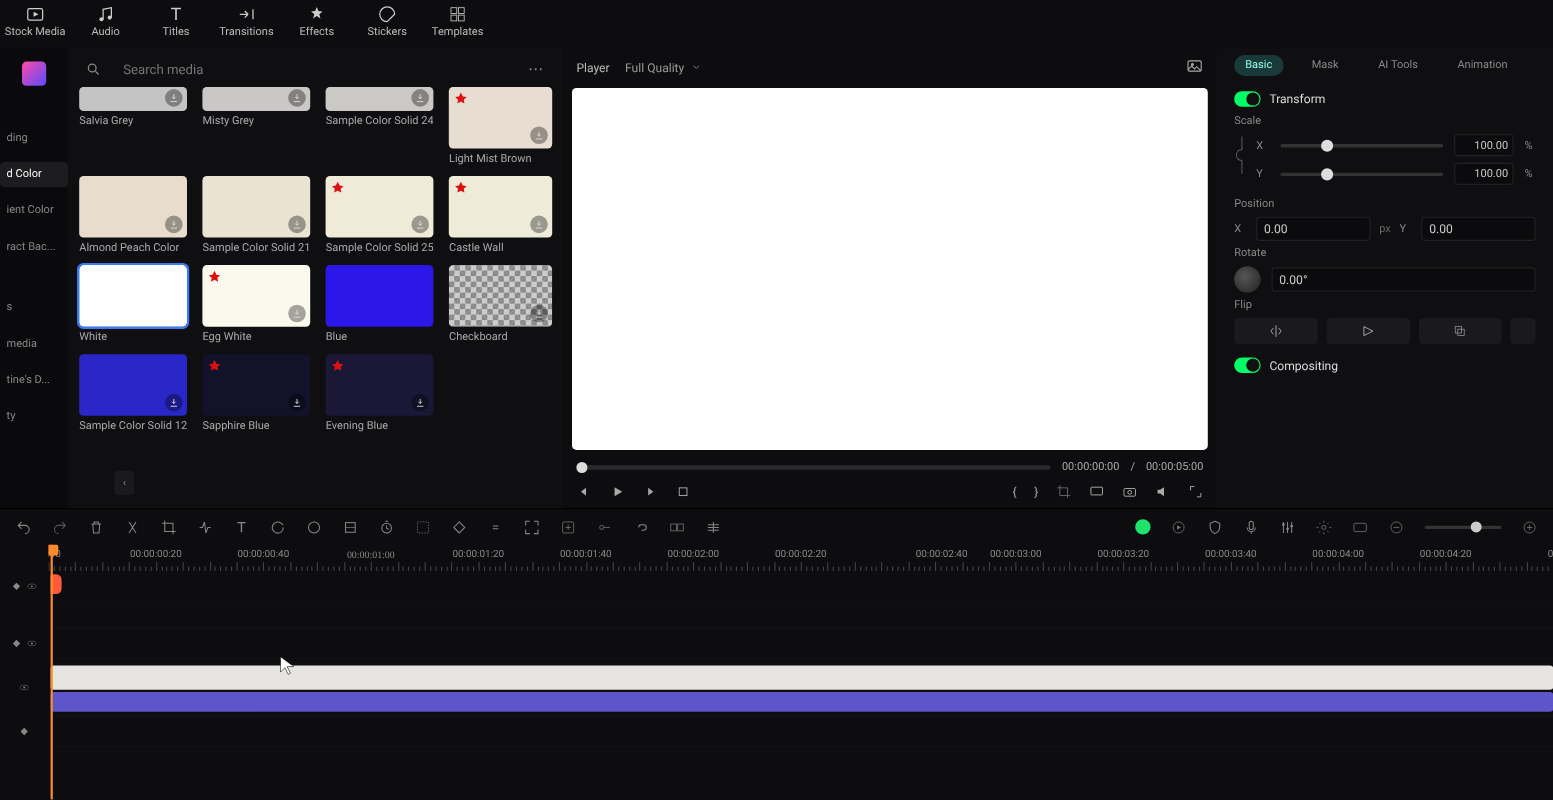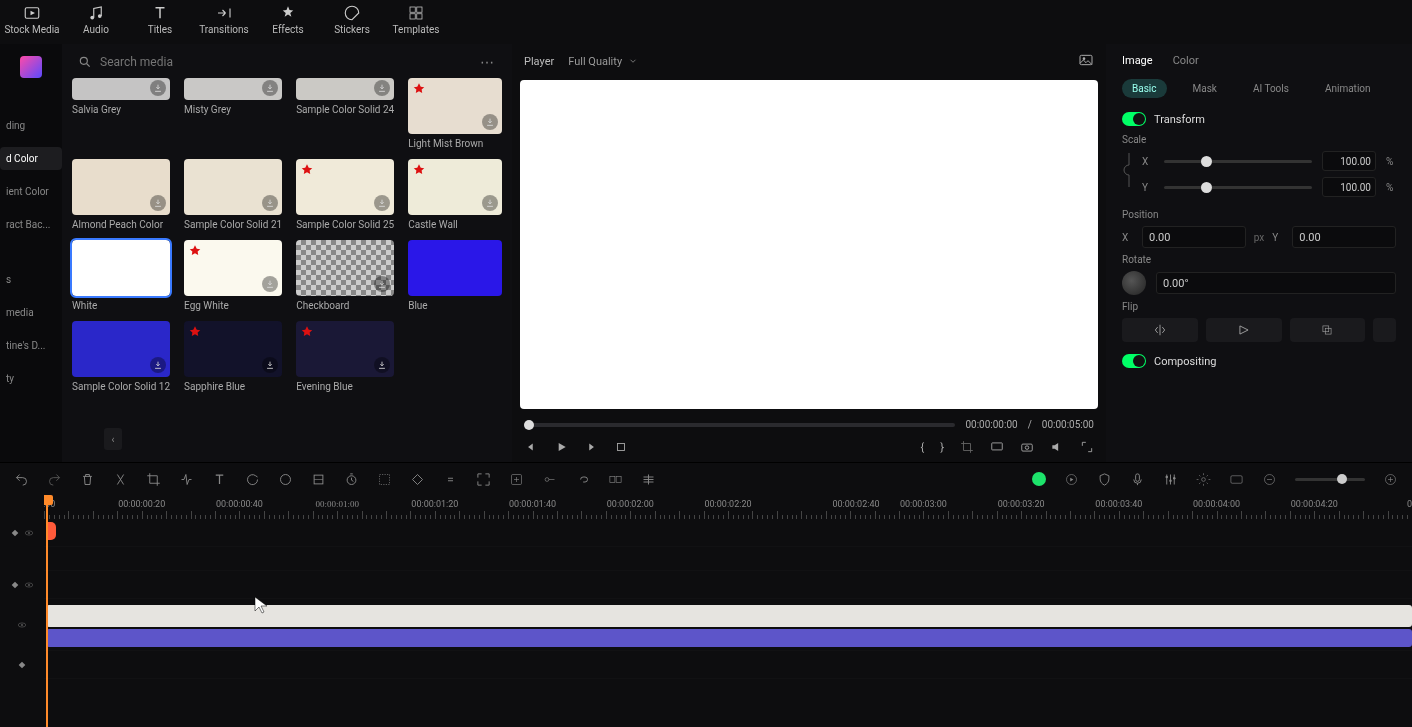--- a/index.html
+++ b/index.html
@@ -16,21 +16,21 @@
 .middle { display:flex; flex:1; min-height:0; }
 
 
 .left-rail { width:62px; background:#0a0a0c; padding:6px 0; display:flex; flex-direction:column; gap:10px; font-size:10px; color:#888; overflow:hidden; }
 .left-rail .rail-item { padding:6px 4px 6px 6px; white-space:nowrap; cursor:pointer; }
 .left-rail .rail-item.active { background:#1d1d20; color:#fff; border-radius:4px; }
 .rail-icon { width:22px; height:22px; border-radius:4px; margin:6px auto; background:linear-gradient(135deg,#ff4aa8,#5a4aff); }
 
 
 .media-panel { width:450px; background:#0f0f12; display:flex; flex-direction:column; position:relative; }
-.search-row { display:flex; align-items:center; padding:10px 16px 8px 16px; gap:8px; color:#888; }
+.search-row { display:flex; align-items:center; padding:10px 16px 8px 16px; gap:20px; color:#888; }
 .search-row input { flex:1; background:transparent; border:none; color:#ccc; font-size:12px; outline:none; }
 .search-more { color:#888; font-size:14px; letter-spacing:2px; cursor:pointer; }
 .media-grid { flex:1; overflow:auto; padding:0 10px 10px 10px; display:grid; grid-template-columns:repeat(4,1fr); gap:10px 14px; align-content:start; }
 .media-item { display:flex; flex-direction:column; gap:4px; cursor:pointer; }
 .swatch { position:relative; width:100%; height:56px; border-radius:4px; }
 .swatch.short { height:22px; }
 .swatch .dl { position:absolute; right:4px; bottom:4px; width:16px; height:16px; border-radius:50%; background:rgba(0,0,0,.35); display:flex; align-items:center; justify-content:center; }
 .swatch .dl svg { width:10px; height:10px; }
 .swatch .pin { position:absolute; left:4px; top:4px; width:14px; height:14px; }
 .media-item .name { font-size:10px; color:#aaa; white-space:nowrap; overflow:hidden; text-overflow:ellipsis; }
@@ -310,32 +310,32 @@
                 </svg></div>
               <div class="dl">
                 <svg viewBox="0 0 24 24">
                   <path d="M12 4v10m0 0l-4-4m4 4l4-4M5 20h14" stroke="#ddd" stroke-width="2" fill="none"></path>
                 </svg>
               </div>
             </div>
             <div class="name">Egg White</div>
           </div>
           <div class="media-item">
-            <div class="swatch checker">
-              <div class="dl">
-                <svg viewBox="0 0 24 24">
-                  <path d="M12 4v10m0 0l-4-4m4 4l4-4M5 20h14" stroke="#ddd" stroke-width="2" fill="none"></path>
-                </svg>
-              </div>
-            </div>
-            <div class="name">Checkboard</div>
-          </div>
-          <div class="media-item">
             <div class="swatch" style="background: rgb(42, 23, 232);"></div>
             <div class="name">Blue</div>
+          </div>
+          <div class="media-item">
+            <div class="swatch checker">
+              <div class="dl">
+                <svg viewBox="0 0 24 24">
+                  <path d="M12 4v10m0 0l-4-4m4 4l4-4M5 20h14" stroke="#ddd" stroke-width="2" fill="none"></path>
+                </svg>
+              </div>
+            </div>
+            <div class="name">Checkboard</div>
           </div>
           <div class="media-item">
             <div class="swatch" style="background: rgb(42, 39, 201);">
               <div class="dl">
                 <svg viewBox="0 0 24 24">
                   <path d="M12 4v10m0 0l-4-4m4 4l4-4M5 20h14" stroke="#ddd" stroke-width="2" fill="none"></path>
                 </svg>
               </div>
             </div>
             <div class="name">Sample Color Solid 12</div>
@@ -444,24 +444,20 @@
           </div>
         <div class="ctr">
             <svg viewBox="0 0 24 24">
               <path d="M4 4h6M4 4v6M20 20h-6M20 20v-6" stroke="#aaa" stroke-width="1.5" fill="none"></path>
             </svg>
           </div>
       </div>
     </div>
 
     <div class="inspector">
-      <div class="insp-tabs">
-        <div class="t active">Image</div>
-        <div class="t">Color</div>
-      </div>
       <div class="insp-subtabs">
         <div class="st active">Basic</div>
         <div class="st">Mask</div>
         <div class="st">AI Tools</div>
         <div class="st">Animation</div>
       </div>
 
       <div class="insp-section">
         <div class="sect-head">
           <div class="toggle"></div>

